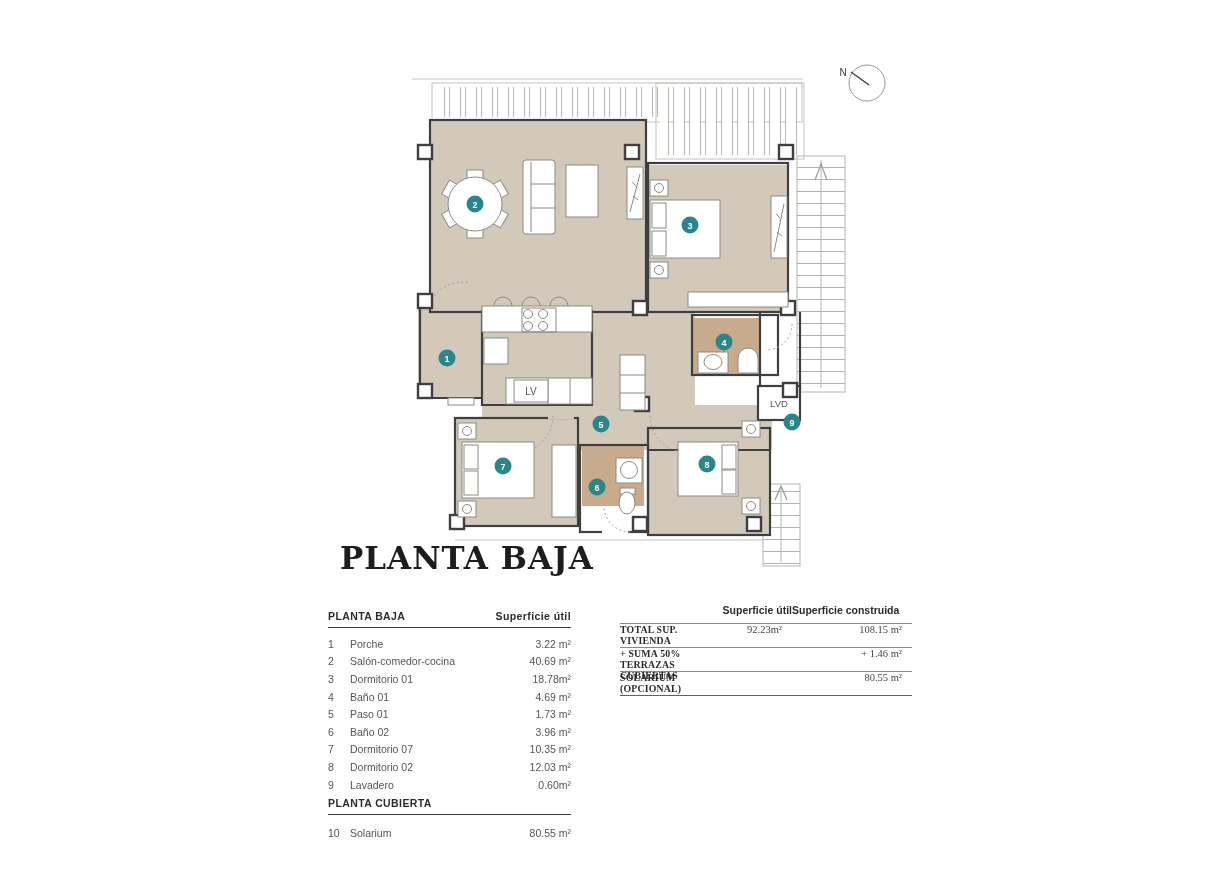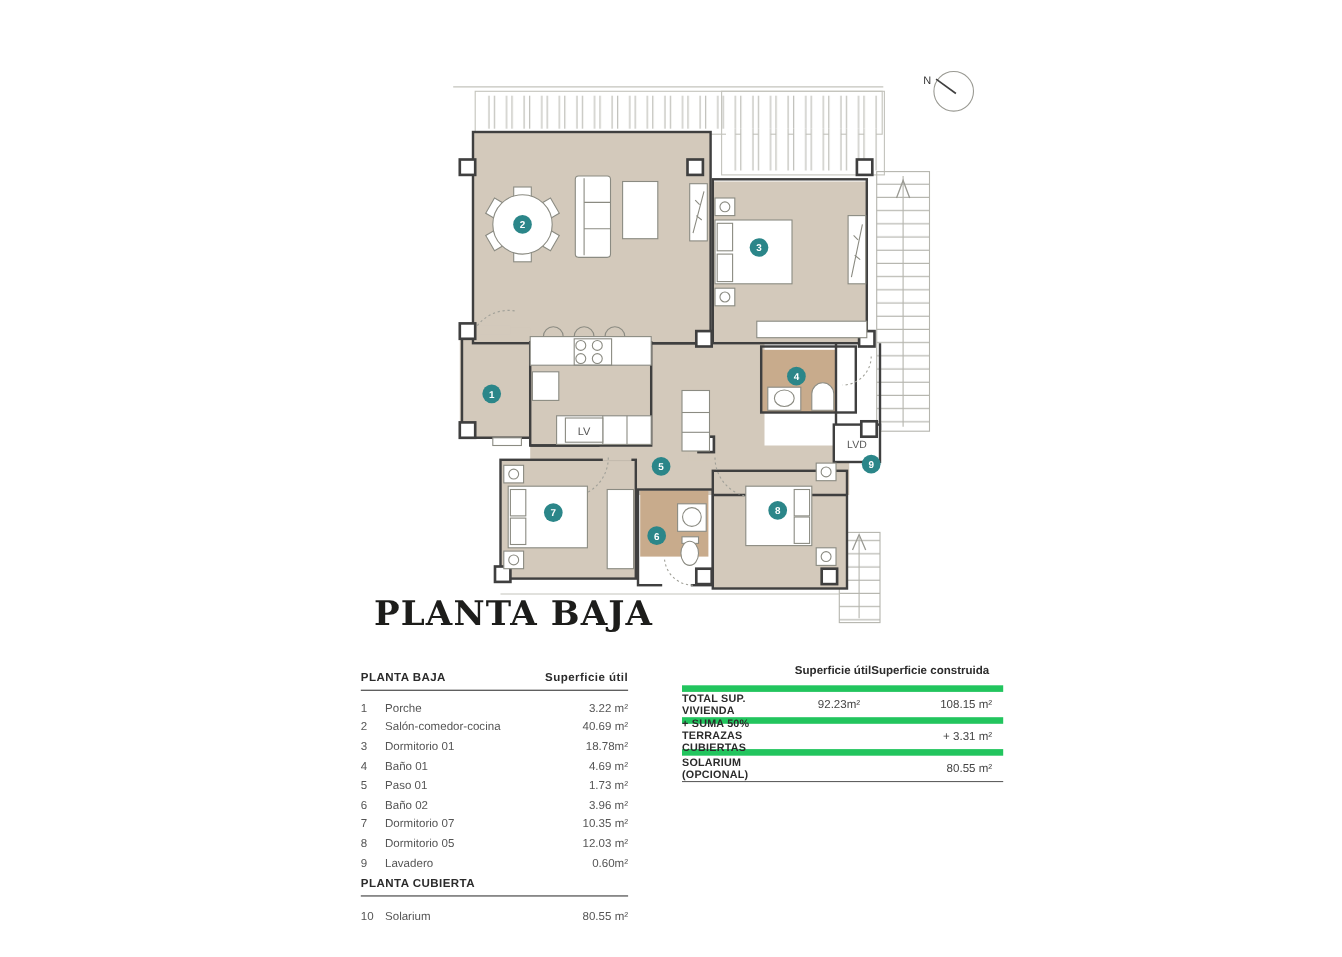--- a/index.html
+++ b/index.html
@@ -23,21 +23,21 @@
   .lt-row .val{white-space:nowrap;}
   .lt-head2{margin-top:4px;}
   .lt-rows2 .lt-row{height:22px;}
   
   .rt{position:absolute;left:620px;top:604px;width:292px;font-size:10.5px;color:#444;}
   .rt-head{display:flex;padding-bottom:7px;}
   .rt-head .sp{flex:1;}
   .rt-head .c1{width:92px;text-align:right;font-weight:bold;color:#2b2b2b;}
   .rt-head .c2{width:120px;font-weight:bold;color:#2b2b2b;}
   .rt-rows{border-bottom:1px solid #606060;}
-  .rt-row{display:flex;align-items:center;height:23px;border-top:6px solid #22c55e;}
+  .rt-row{display:flex;align-items:flex-start;height:23px;border-top:1px solid #22c55e;font-family:Liberation Serif, serif;}
   .rt-row .lbl{flex:1;font-weight:bold;color:#2b2b2b;font-size:9.8px;letter-spacing:.2px;}
   .rt-row .u{width:92px;text-align:right;}
   .rt-row .c{width:120px;text-align:right;padding-right:10px;}
 </style>
 </head>
 <body>
 
 <div class="canvas">
 
   <svg class="plan" width="500" height="530" viewBox="398 48 500 530">
@@ -334,21 +334,21 @@
           <span class="lbl">Baño 02</span>
           <span class="val">3.96 m²</span>
         </div>
       <div class="lt-row">
           <span class="num">7</span>
           <span class="lbl">Dormitorio 07</span>
           <span class="val">10.35 m²</span>
         </div>
       <div class="lt-row">
           <span class="num">8</span>
-          <span class="lbl">Dormitorio 05</span>
+          <span class="lbl">Dormitorio 02</span>
           <span class="val">12.03 m²</span>
         </div>
       <div class="lt-row">
           <span class="num">9</span>
           <span class="lbl">Lavadero</span>
           <span class="val">0.60m²</span>
         </div>
     </div>
     <div class="lt-head lt-head2">
       <span>PLANTA CUBIERTA</span>
@@ -370,21 +370,21 @@
     </div>
     <div class="rt-rows">
       <div class="rt-row">
           <span class="lbl">TOTAL SUP. VIVIENDA</span>
           <span class="u">92.23m²</span>
           <span class="c">108.15 m²</span>
         </div>
       <div class="rt-row">
           <span class="lbl">+ SUMA 50% TERRAZAS CUBIERTAS</span>
           <span class="u"></span>
-          <span class="c">+ 3.31 m²</span>
+          <span class="c">+ 1.46 m²</span>
         </div>
       <div class="rt-row">
           <span class="lbl">SOLARIUM (OPCIONAL)</span>
           <span class="u"></span>
           <span class="c">80.55 m²</span>
         </div>
     </div>
   </div>
 
 </div>

